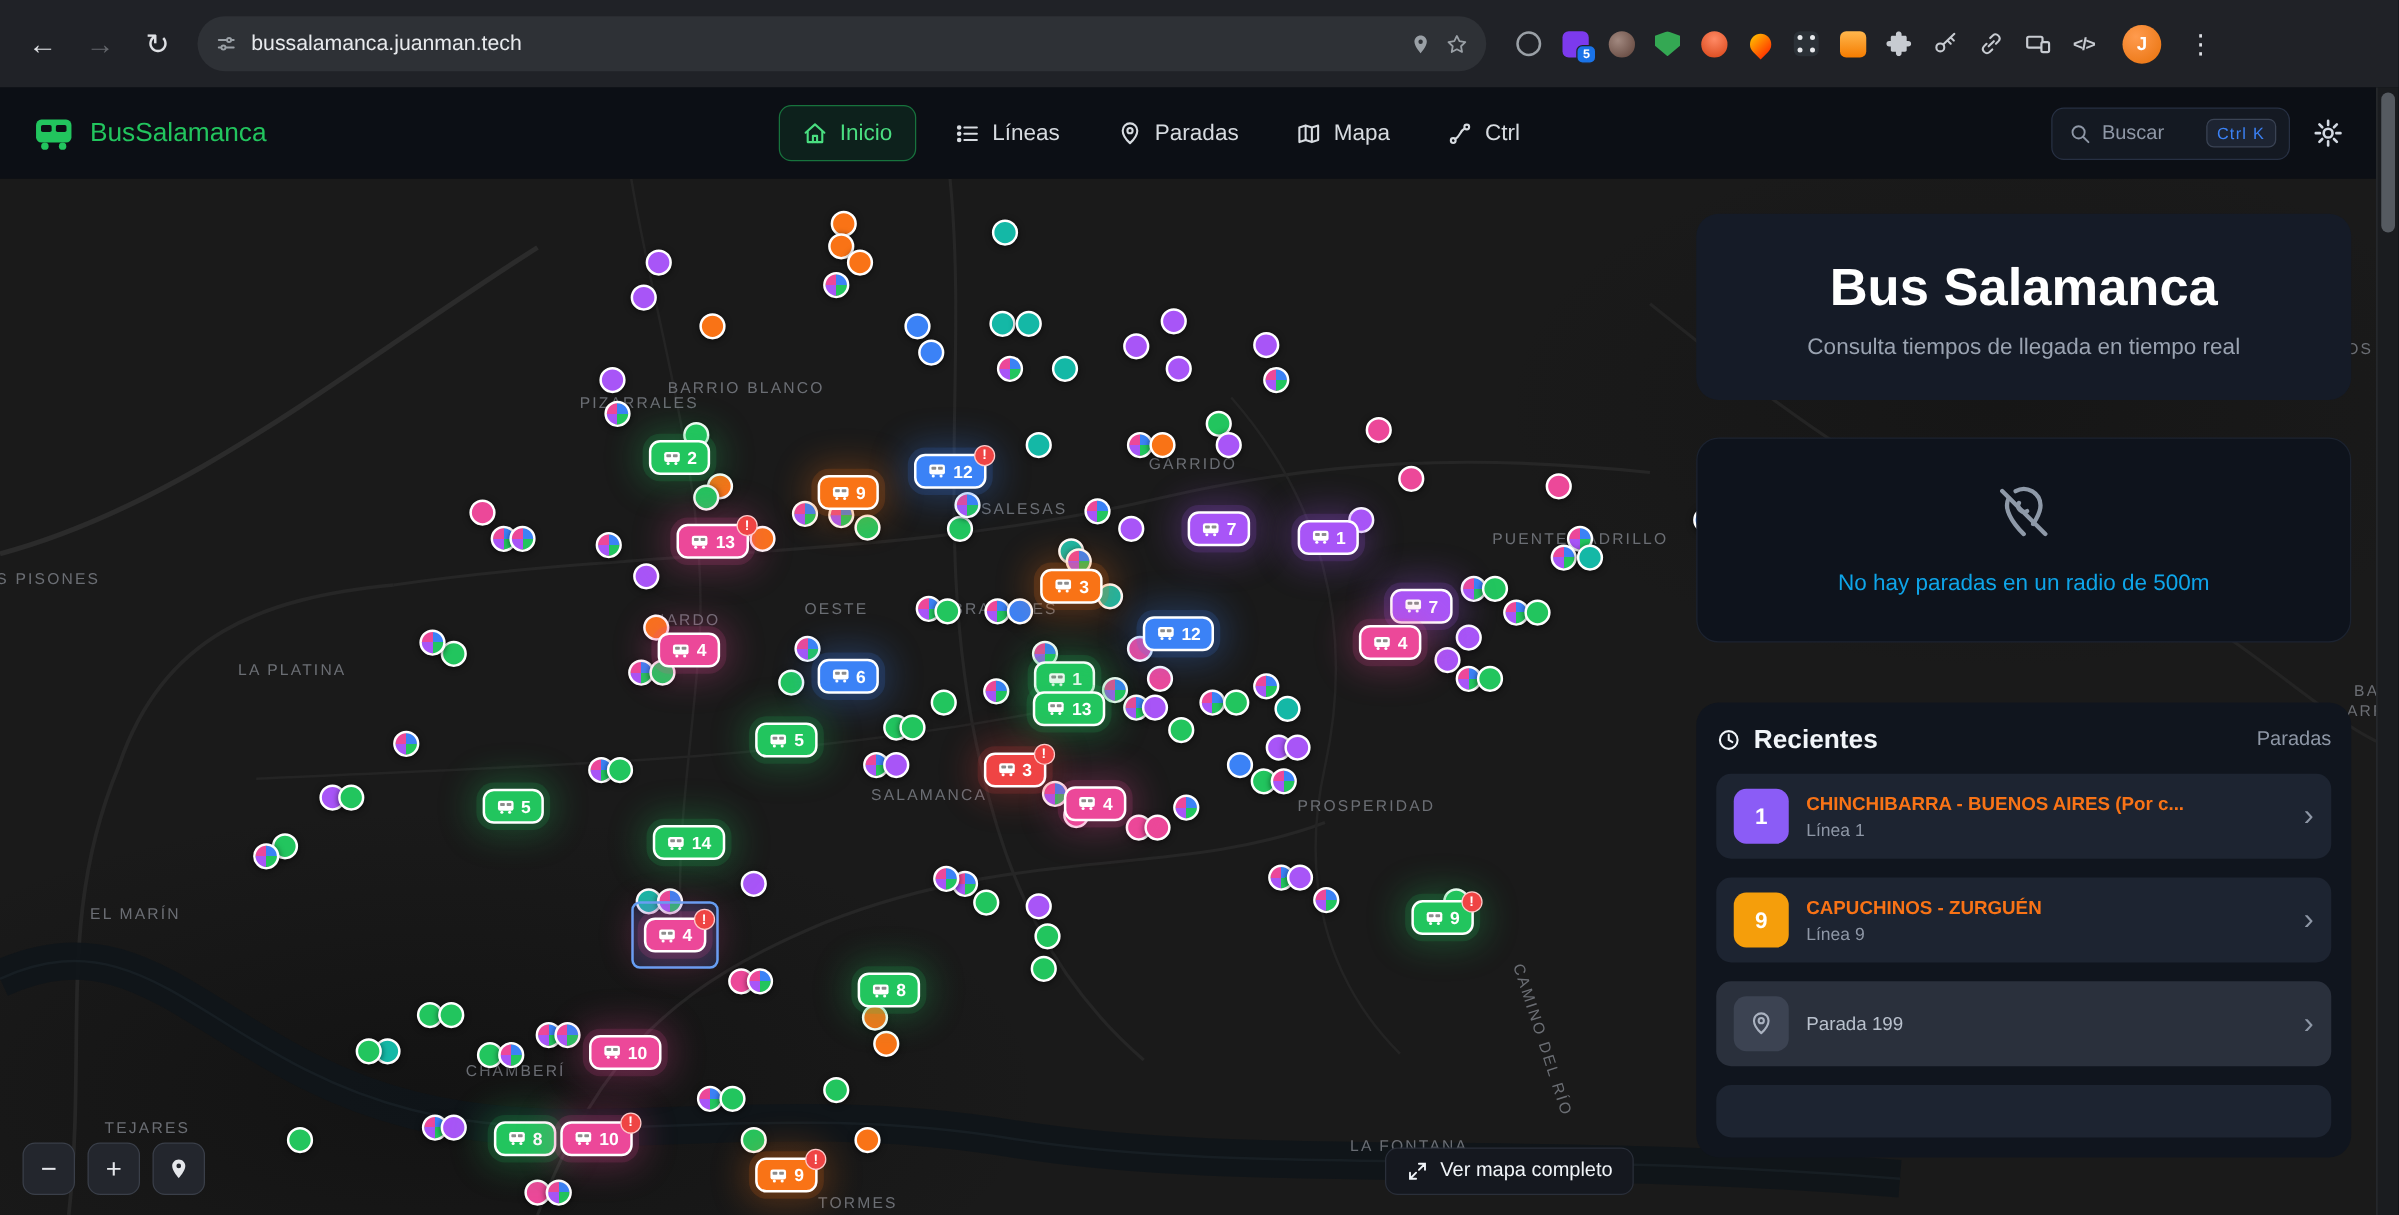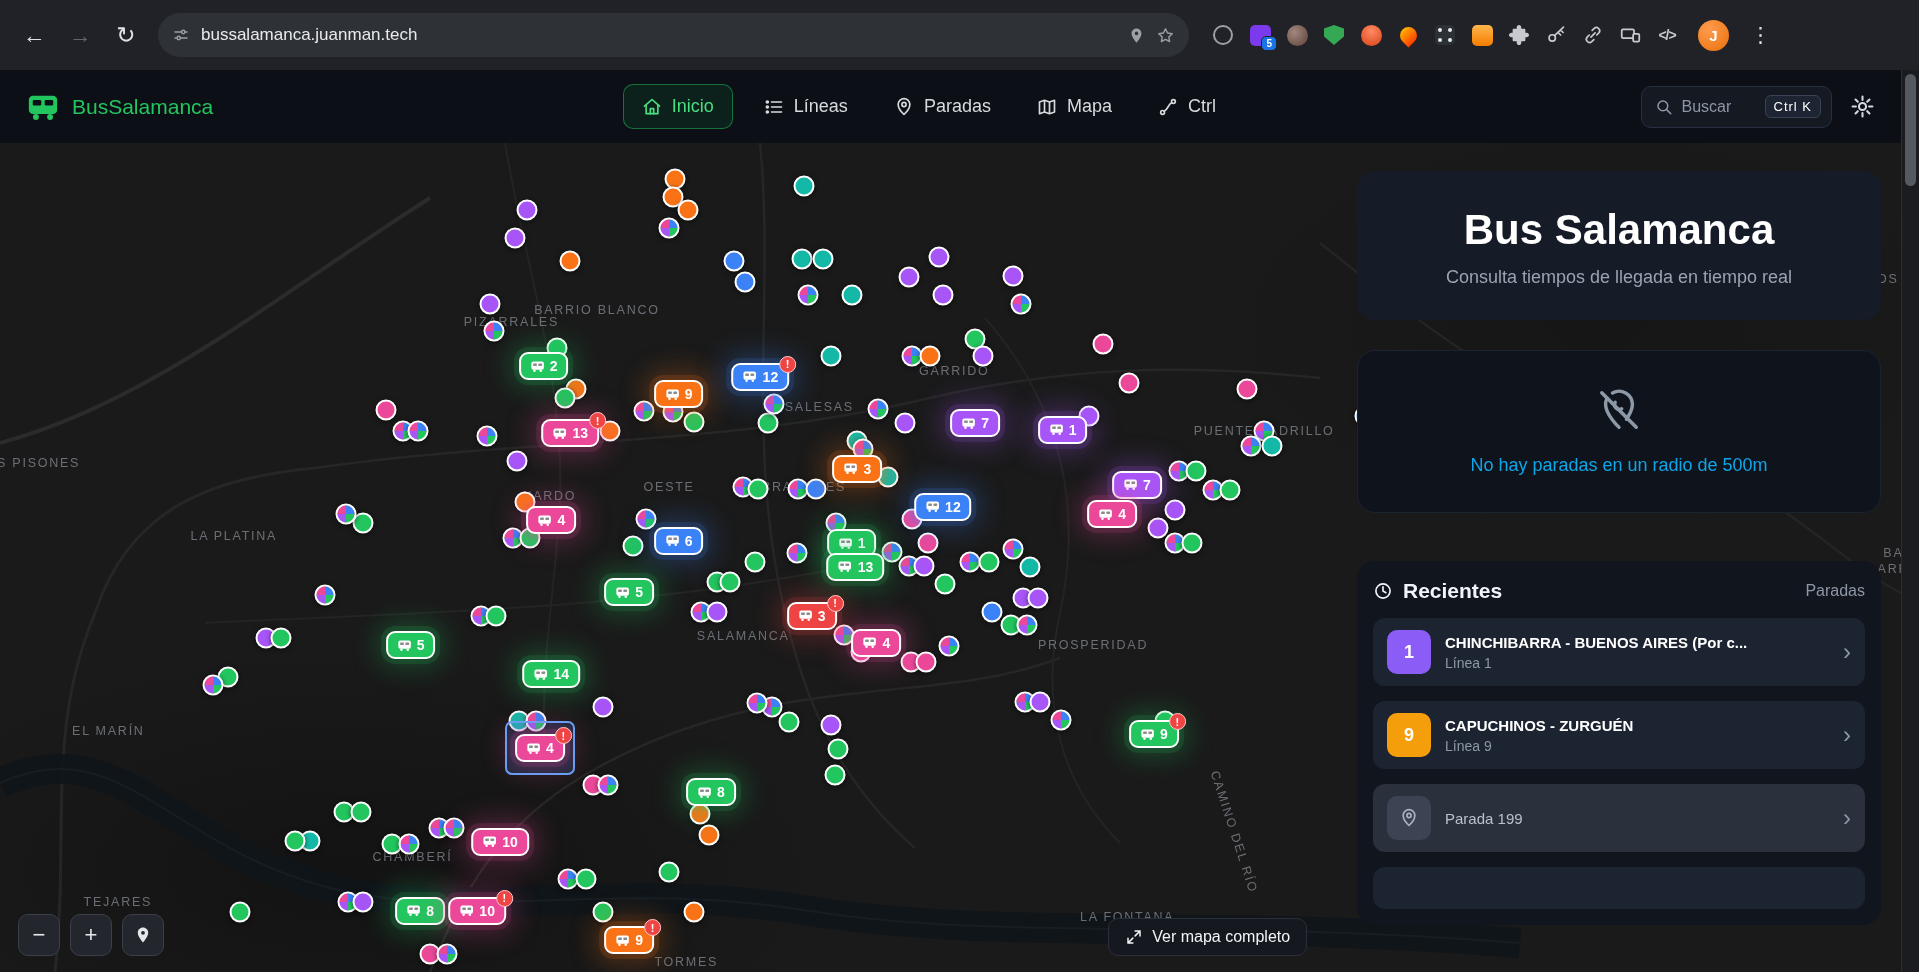--- a/index.html
+++ b/index.html
@@ -39,21 +39,21 @@
   .main-nav { flex:1; display:flex; justify-content:center; align-items:center; gap:16px; }
   .nav-item { display:flex; align-items:center; gap:10px; color:#d7dbe0; font-size:18px; padding:11px 14px;
     border:1px solid transparent; border-radius:10px; cursor:pointer; white-space:nowrap; }
   .nav-item svg { width:20px; height:20px; }
   .nav-item.active { color:#4ade80; background:rgba(34,197,94,.10); border-color:rgba(34,197,94,.5); padding:11px 18px; }
   .search-pill { display:flex; align-items:center; gap:9px; background:#141922; border:1px solid #273043; border-radius:10px;
     height:42px; padding:0 10px 0 13px; color:#8e97a6; }
   .search-pill input { background:transparent; border:none; outline:none; color:#cbd3df; font-size:16px; width:74px;
     font-family:"Liberation Sans",sans-serif; }
   .search-pill input::placeholder { color:#8e97a6; }
-  .kbd { border:1px solid #3a4354; background:#1d2432; border-radius:6px; padding:3px 8px; font-size:13px; color:#ffffff; letter-spacing:1px; white-space:nowrap; }
+  .kbd { border:1px solid #3a4354; background:#1d2432; border-radius:6px; padding:3px 8px; font-size:13px; color:#3b82f6; letter-spacing:1px; white-space:nowrap; }
   .gear-btn { margin-left:18px; color:#d3d9e2; display:flex; cursor:pointer; }
 
   
   .map { position:relative; flex:1; overflow:hidden;
     background:
       radial-gradient(700px 320px at 18% 88%, #131313 0%, transparent 70%),
       radial-gradient(560px 300px at 84% 22%, #161616 0%, transparent 70%),
       #1a1a1a; }
   .roads { position:absolute; inset:0; width:100%; height:100%; }
   .map-label { position:absolute; transform:translate(-50%,-50%); color:#878b93; font-size:12.5px; letter-spacing:.14em;
@@ -83,21 +83,21 @@
   .nearby-card svg { color:#8e99a8; }
   .nearby-text { color:#0ea5e9; font-size:18px; margin-top:18px; }
   .recents-card { background:#10151e; border-radius:18px; padding:18px 16px 16px; margin-top:18px; }
   .recents-head { display:flex; align-items:center; gap:10px; color:#f1f5f9; }
   .recents-title { font-size:21px; font-weight:bold; }
   .clear-link { margin-left:auto; color:#8e97a6; font-size:16px; cursor:pointer; }
   .recent-row { display:flex; align-items:center; gap:14px; background:#1d2431; border-radius:12px; padding:12px 14px; margin-top:15px; cursor:pointer; }
   .row-badge { flex:0 0 44px; width:44px; height:44px; border-radius:10px; color:#fff; font-size:18px; font-weight:bold;
     display:flex; align-items:center; justify-content:center; }
   .row-texts { flex:1; min-width:0; }
-  .row-title { color:#ffffff; font-size:15px; font-weight:bold; white-space:nowrap; overflow:hidden; text-overflow:ellipsis; }
+  .row-title { color:#f97316; font-size:15px; font-weight:bold; white-space:nowrap; overflow:hidden; text-overflow:ellipsis; }
   .row-sub { color:#8e97a6; font-size:14px; margin-top:4px; }
   .chev { color:#8e97a6; font-size:24px; line-height:1; flex:0 0 auto; }
   .recent-row.stop { background:#2a303c; }
   .recent-row.stop .row-title { color:#b9c1cd; font-weight:normal; }
   .icon-box { flex:0 0 44px; width:44px; height:44px; border-radius:10px; background:#3c4352; color:#aab2c0;
     display:flex; align-items:center; justify-content:center; }
   .recent-row.partial { height:42px; margin-top:15px; }
 
   
   .scrollbar { position:absolute; top:70px; right:0; bottom:0; width:18px; background:#1a1c1f; border-left:1px solid #2a2d31; z-index:20; }

